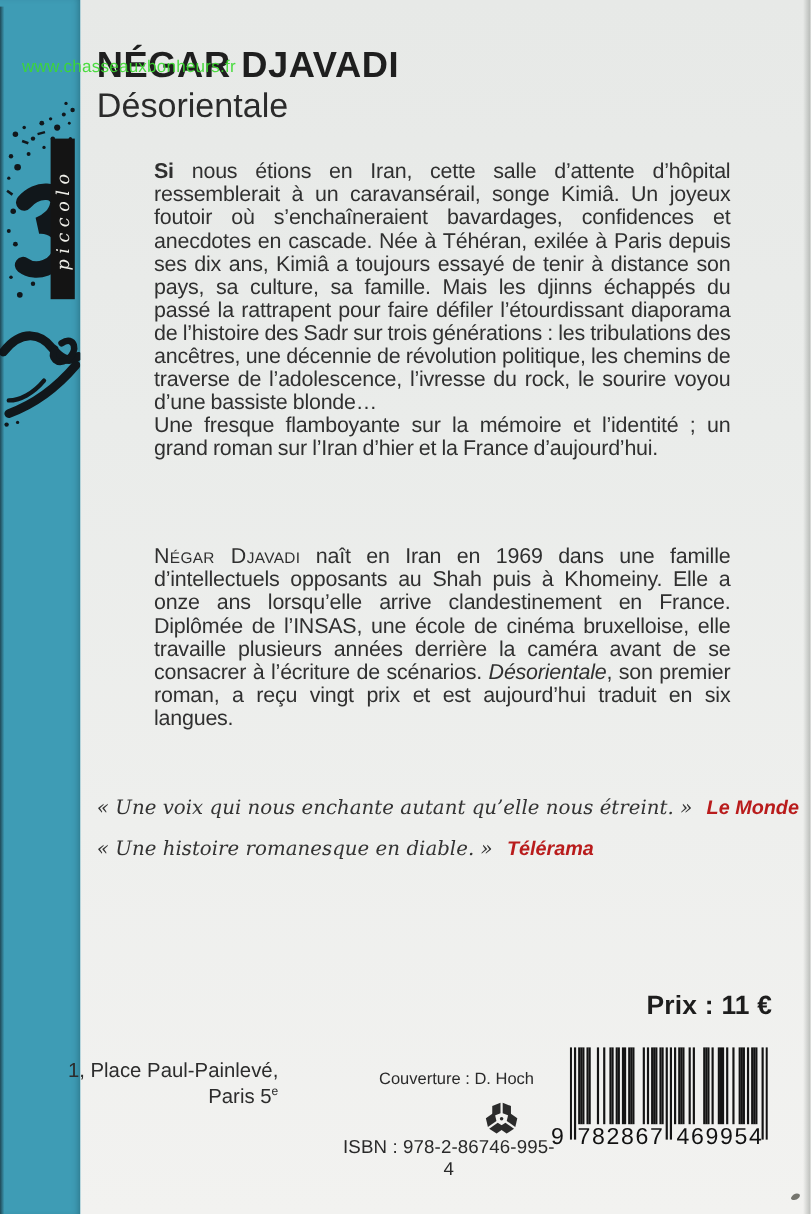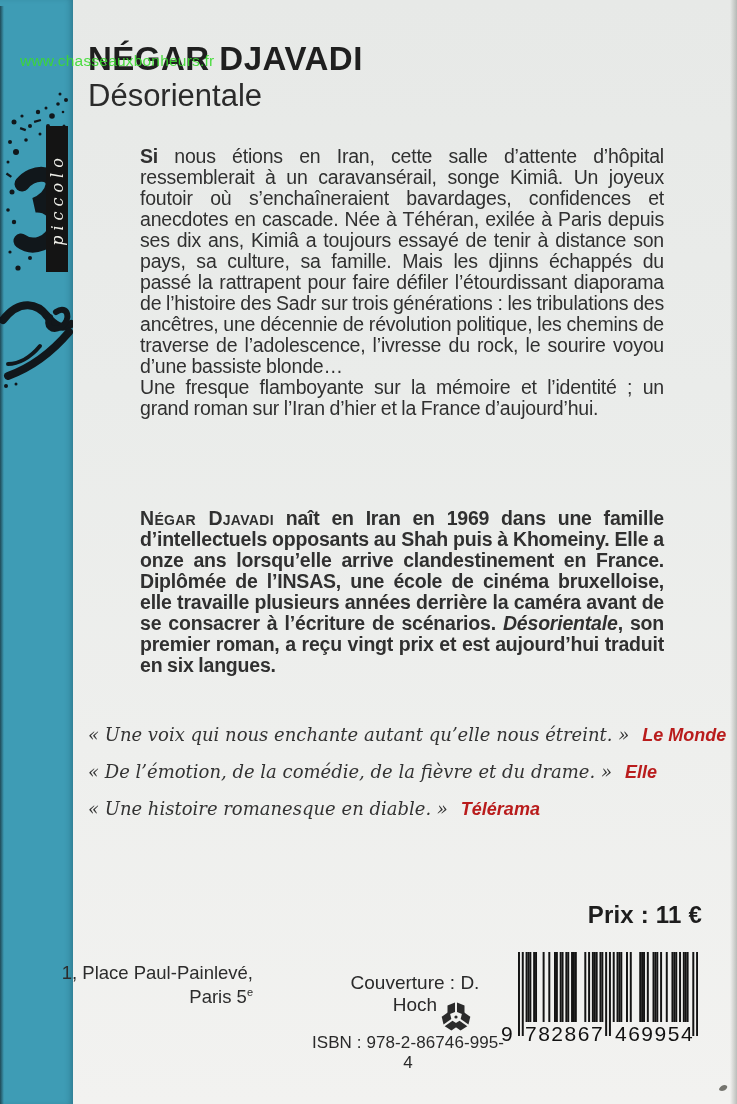--- a/index.html
+++ b/index.html
@@ -44,21 +44,21 @@
     position:absolute;left:88px;top:79px;
     font-size:31px;font-weight:400;color:#2b2b2b;line-height:34px;
   }
   
   .para{
     position:absolute;left:140px;width:524px;
     font-size:19.5px;line-height:21px;letter-spacing:-.2px;word-spacing:-.5px;
     text-align:justify;color:#303030;
   }
   .synopsis{top:146px;}
-  .bio{top:508px;font-weight:bold;}
+  .bio{top:496px;}
   .s-b{font-weight:700;}
   .s-i{font-style:italic;}
   .s-sc{font-variant:small-caps;letter-spacing:.3px;}
   
   .quotes{position:absolute;left:88px;top:716px;width:640px;}
   .quote-line{height:37px;line-height:37px;white-space:nowrap;}
   .q-text{font-family:"DejaVu Serif",serif;font-style:italic;font-size:18px;color:#333;}
   .q-source{font-weight:700;font-style:italic;font-size:18px;color:#b91c1c;margin-left:13px;}
   
   .price{
@@ -69,21 +69,21 @@
   .publisher{
     position:absolute;left:20px;top:961px;width:233px;text-align:right;
     font-size:18.5px;line-height:23.5px;color:#2c2c2c;white-space:nowrap;
   }
   .pub-name{font-variant:small-caps;letter-spacing:.6px;}
   .pub-site{font-weight:700;}
   sup{font-size:11px;vertical-align:super;line-height:0;}
   
   .cover-credit{
     position:absolute;left:330px;top:972px;width:170px;text-align:center;
-    font-size:19px;color:#2a2a2a;
+    font-size:15px;color:#2a2a2a;
   }
   .publisher-logo{position:absolute;left:438px;top:996px;}
   .isbn{
     position:absolute;left:308px;top:1033px;width:200px;text-align:center;
     font-size:17px;color:#2a2a2a;letter-spacing:.1px;
   }
   
   .barcode{position:absolute;left:518px;top:952px;width:180px;height:96px;}
   .barcode svg{position:absolute;left:0;top:0;}
   .bc-digit{position:absolute;font-size:21px;color:#111;top:70px;}
@@ -154,21 +154,20 @@
 <div class="watermark">www.chasseauxbonheurs.fr</div>
 
 <div class="author">NÉGAR DJAVADI</div>
 <div class="book-title">Désorientale</div>
 
 <div class="para synopsis"><span class="s-b">Si</span><span> nous étions en Iran, cette salle d’attente d’hôpital ressemblerait à un caravansérail, songe Kimiâ. Un joyeux foutoir où s’enchaîneraient bavardages, confidences et anecdotes en cascade. Née à Téhéran, exilée à Paris depuis ses dix ans, Kimiâ a toujours essayé de tenir à distance son pays, sa culture, sa famille. Mais les djinns échappés du passé la rattrapent pour faire défiler l’étourdissant diaporama de l’histoire des Sadr sur trois générations&nbsp;: les tribulations des ancêtres, une décennie de révolution politique, les chemins de traverse de l’adolescence, l’ivresse du rock, le sourire voyou d’une bassiste blonde…</span><br><span>Une fresque flamboyante sur la mémoire et l’identité&nbsp;; un grand roman sur l’Iran d’hier et la France d’aujourd’hui.</span></div>
 <div class="para bio"><span class="s-sc">Négar Djavadi</span><span> naît en Iran en 1969 dans une famille d’intellectuels opposants au Shah puis à Khomeiny. Elle a onze ans lorsqu’elle arrive clandestinement en France. Diplômée de l’INSAS, une école de cinéma bruxelloise, elle travaille plusieurs années derrière la caméra avant de se consacrer à l’écriture de scénarios. </span><span class="s-i">Désorientale</span><span>, son premier roman, a reçu vingt prix et est aujourd’hui traduit en six langues.</span></div>
 
 <div class="quotes">
     <div class="quote-line"><span class="q-text">«&nbsp;Une voix qui nous enchante autant qu’elle nous étreint.&nbsp;»</span><span class="q-source">Le Monde</span></div>
-    <div class="quote-line"><span class="q-text">«&nbsp;De l’émotion, de la comédie, de la fièvre et du drame.&nbsp;»</span><span class="q-source">Elle</span></div>
     <div class="quote-line"><span class="q-text">«&nbsp;Une histoire romanesque en diable.&nbsp;»</span><span class="q-source">Télérama</span></div>
   </div>
 
 <div class="price">Prix&nbsp;: 11 €</div>
 
 <div class="publisher">
   <div class="pub-address">1, Place Paul-Painlevé,</div>
   <div class="pub-city"><span>Paris 5</span><sup>e</sup></div>
 </div>
 

